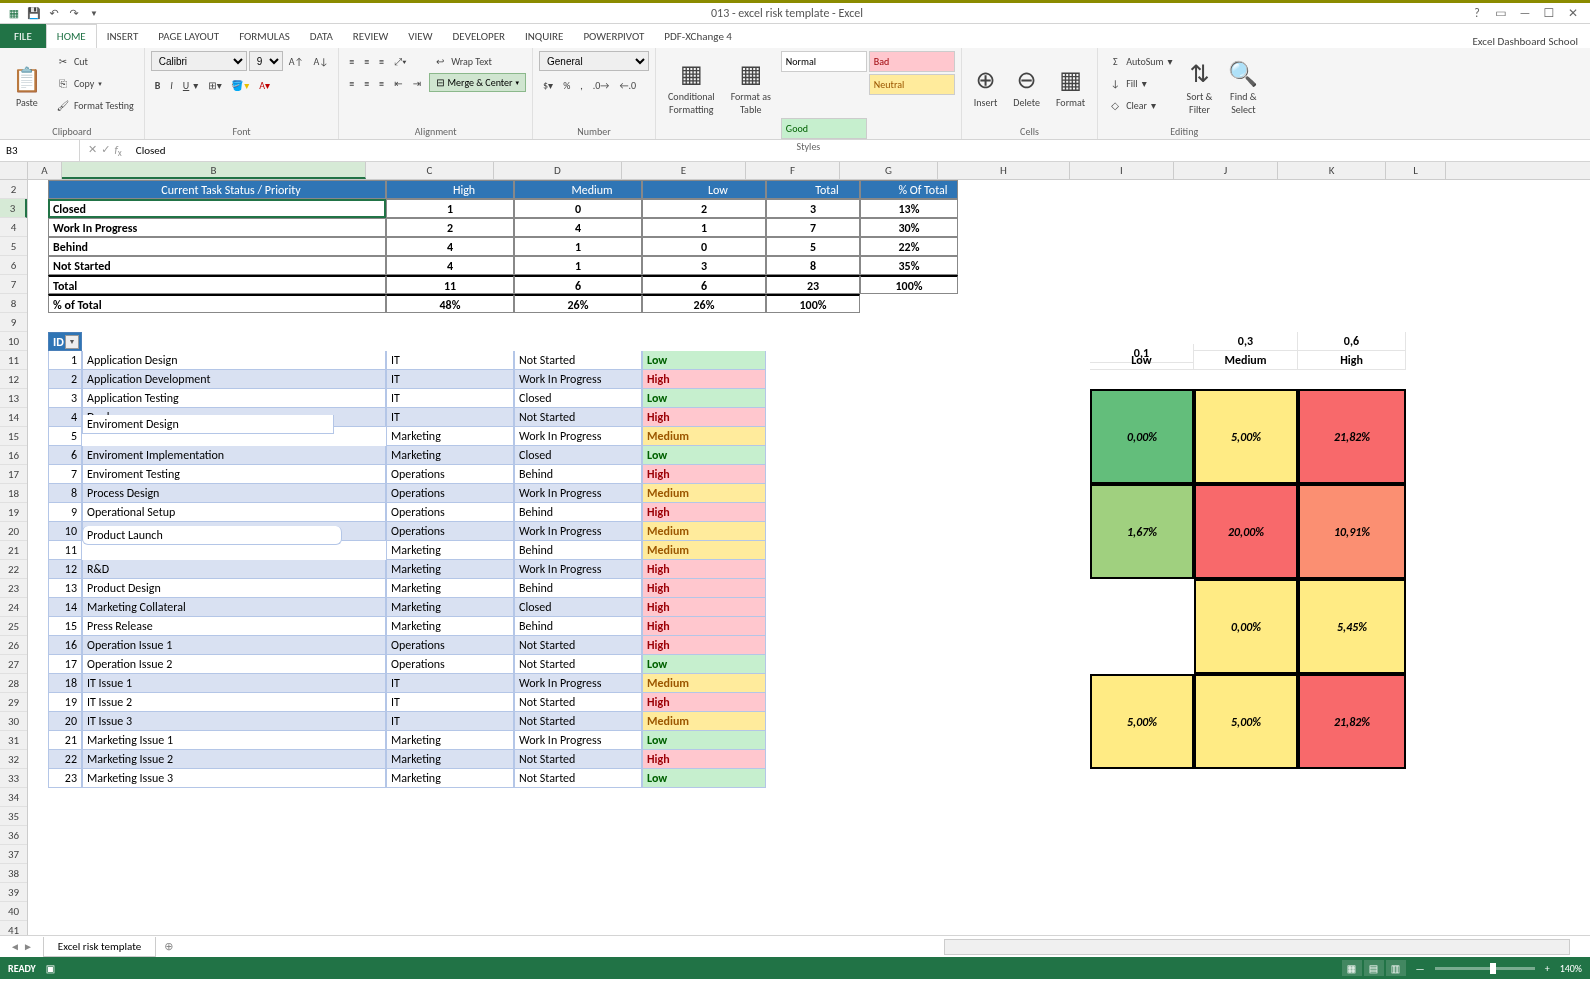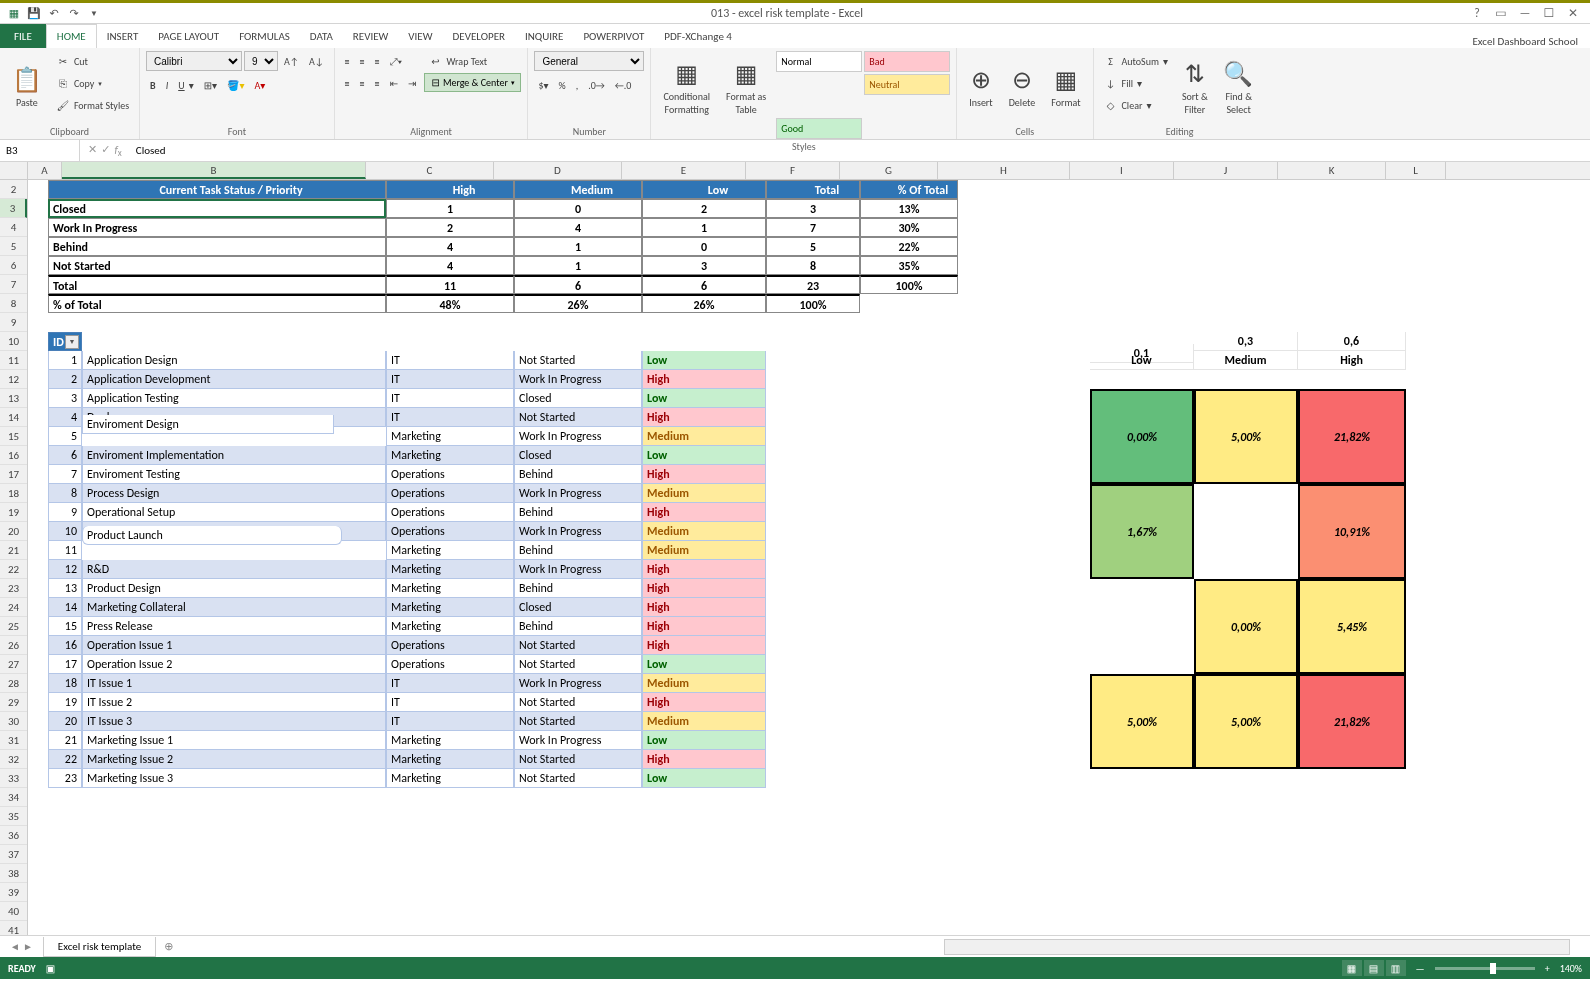--- a/index.html
+++ b/index.html
@@ -53,21 +53,21 @@
 .col-h { background: #f0f0f0; border-right: 1px solid #ccc; text-align: center; font-size: 11px; color: #444; line-height: 17px; }
 .col-h.sel { background: #d6ead6; border-bottom: 2px solid #217346; }
 .row-headers { position: absolute; top: 18px; left: 0; width: 28px; background: #f0f0f0; border-right: 1px solid #ccc; z-index: 2; }
 .row-h { height: 19px; text-align: center; font-size: 11px; color: #444; line-height: 19px; border-bottom: 1px solid #e0e0e0; }
 .row-h.sel { background: #d6ead6; border-right: 2px solid #217346; }
 
 .cells { position: absolute; top: 18px; left: 28px; right: 0; bottom: 0; }
 .cell { position: absolute; font-size: 12px; color: #000; padding: 0 4px; line-height: 18px; border-right: 1px solid #e4e4e4; border-bottom: 1px solid #e4e4e4; overflow: hidden; white-space: nowrap; }
 
 
-.sum-header { background: #2f75b5; color: #fff; font-weight: bold; text-align: center; border: 1px solid #888; padding-left: 32px; }
+.sum-header { background: #2f75b5; color: #fff; font-weight: normal; text-align: center; border: 1px solid #888; padding-left: 32px; }
 .sum-row-label { border: 1px solid #888; font-weight: bold; background: #fff; padding-left: 4px; }
 .sum-val { border: 1px solid #888; text-align: center; font-weight: bold; background: #fff; }
 
 
 .iss-header { background: #2f75b5; color: #fff; font-weight: bold; border: 1px solid #4a7fb8; position: relative; }
 .iss-filter { position: absolute; right: 2px; top: 2px; width: 14px; height: 14px; background: #eee; border: 1px solid #999; font-size: 7px; text-align: center; line-height: 12px; color: #555; }
 .iss-cell { border-left: 1px solid #b4c6e7; border-right: 1px solid #b4c6e7; border-bottom: 1px solid #b4c6e7; padding-left: 4px; }
 .iss-id { text-align: right; padding-right: 4px; }
 .row-even { background: #d9e1f2; }
 .row-odd { background: #fff; }
@@ -153,21 +153,21 @@
             <span class="ico">✂</span>
             <span>Cut</span>
           </div>
         <div class="rbtn-sm">
             <span class="ico">⎘</span>
             <span>Copy</span>
             <span style="font-size:7px">▾</span>
           </div>
         <div class="rbtn-sm">
             <span class="ico">🖌</span>
-            <span>Format Styles</span>
+            <span>Format Testing</span>
           </div>
       </div>
     </div>
     <div class="rgroup-label">Clipboard</div>
   </div>
 
   <div class="rgroup">
     <div class="rgroup-body" style="flex-direction:column;gap:4px">
       <div class="font-row">
         <select class="font-sel" style="width:96px"><option>Calibri</option></select>
@@ -520,20 +520,21 @@
       <div class="cell rm-label" style="left: 1062px; top: 164px; width: 104px; height: 19px; line-height: 18px; text-align: center; font-weight: bold;">0,1</div>
       <div class="cell rm-label" style="left: 1062px; top: 171px; width: 104px; height: 19px; line-height: 18px; text-align: center; font-weight: bold;">Low</div>
       <div class="cell rm-label" style="left: 1166px; top: 152px; width: 104px; height: 19px; line-height: 18px; text-align: center; font-weight: bold;">0,3</div>
       <div class="cell rm-label" style="left: 1166px; top: 171px; width: 104px; height: 19px; line-height: 18px; text-align: center; font-weight: bold;">Medium</div>
       <div class="cell rm-label" style="left: 1270px; top: 152px; width: 108px; height: 19px; line-height: 18px; text-align: center; font-weight: bold;">0,6</div>
       <div class="cell rm-label" style="left: 1270px; top: 171px; width: 108px; height: 19px; line-height: 18px; text-align: center; font-weight: bold;">High</div>
       <div class="cell rm-cell rm-g1" style="left: 1062px; top: 209px; width: 104px; height: 95px; line-height: 94px;">0,00%</div>
       <div class="cell rm-cell rm-y1" style="left: 1166px; top: 209px; width: 104px; height: 95px; line-height: 94px;">5,00%</div>
       <div class="cell rm-cell rm-o1" style="left: 1270px; top: 209px; width: 108px; height: 95px; line-height: 94px;">21,82%</div>
       <div class="cell rm-cell rm-g2" style="left: 1062px; top: 304px; width: 104px; height: 95px; line-height: 94px;">1,67%</div>
+      <div class="cell rm-cell rm-o1" style="left: 1166px; top: 304px; width: 104px; height: 95px; line-height: 94px;">20,00%</div>
       <div class="cell rm-cell rm-o2" style="left: 1270px; top: 304px; width: 108px; height: 95px; line-height: 94px;">10,91%</div>
       <div class="cell rm-cell rm-y1" style="left: 1166px; top: 399px; width: 104px; height: 95px; line-height: 94px;">0,00%</div>
       <div class="cell rm-cell rm-y1" style="left: 1270px; top: 399px; width: 108px; height: 95px; line-height: 94px;">5,45%</div>
       <div class="cell rm-cell rm-y1" style="left: 1062px; top: 494px; width: 104px; height: 95px; line-height: 94px;">5,00%</div>
       <div class="cell rm-cell rm-y1" style="left: 1166px; top: 494px; width: 104px; height: 95px; line-height: 94px;">5,00%</div>
       <div class="cell rm-cell rm-o1" style="left: 1270px; top: 494px; width: 108px; height: 95px; line-height: 94px;">21,82%</div>
       <div class="active-cell" style="left: 20px; top: 19px; width: 338px; height: 19px;"></div>
     </div>
 </div>
 

